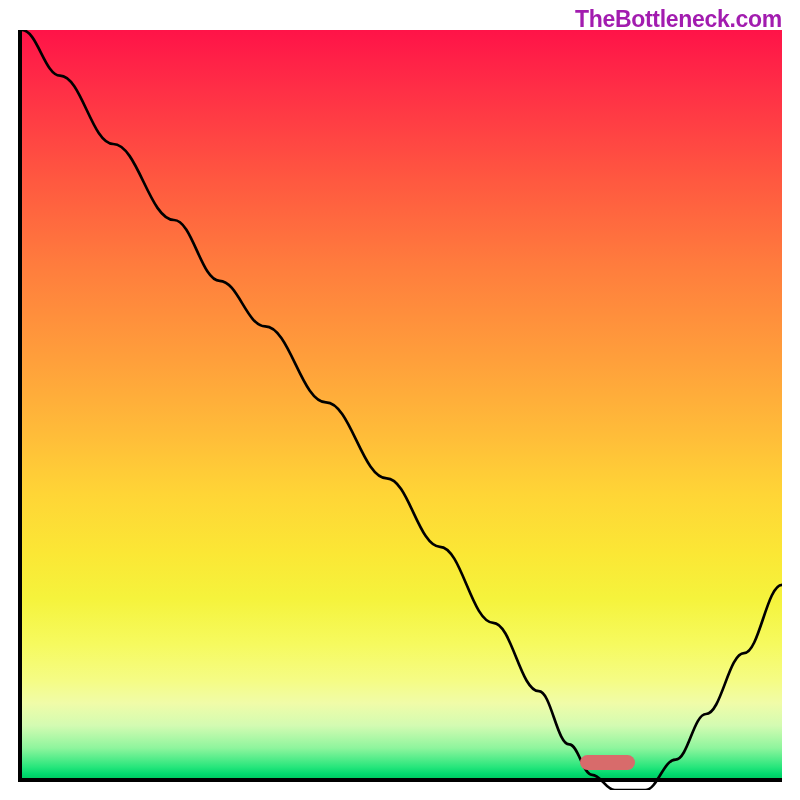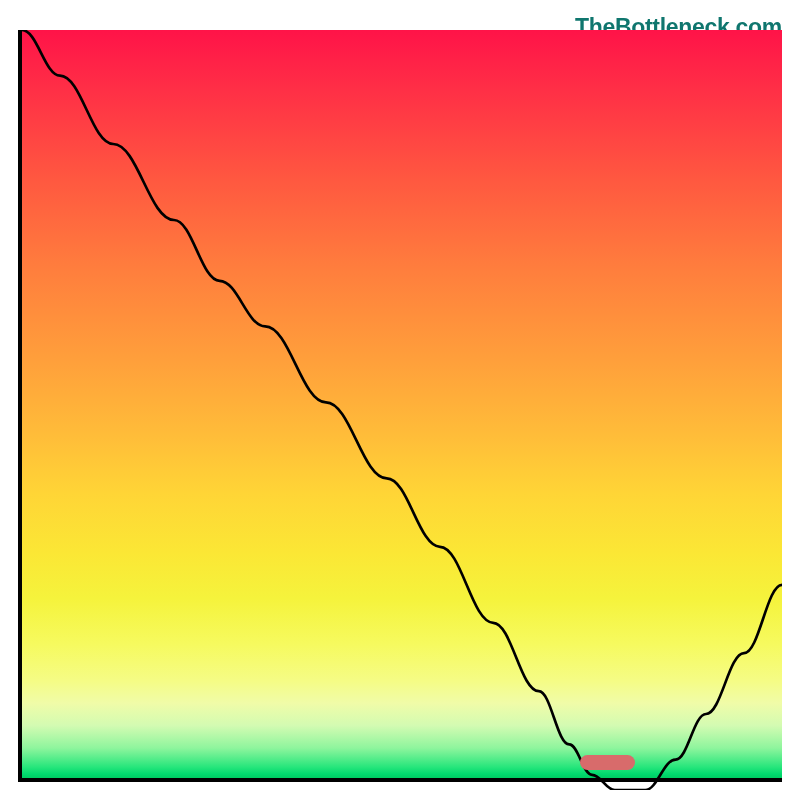--- a/index.html
+++ b/index.html
@@ -6,25 +6,25 @@
   body {
     width: 800px;
     height: 800px;
     background: #ffffff;
     font-family: Arial, Helvetica, sans-serif;
     position: relative;
     overflow: hidden;
   }
   .watermark {
     position: absolute;
-    top: 14px;
+    top: 6px;
     right: 18px;
     font-size: 23px;
     font-weight: 600;
-    color: #0f766e;
+    color: #a21caf;
     letter-spacing: -0.3px;
   }
   .plot-area {
     position: absolute;
     left: 18px;
     top: 30px;
     width: 764px;
     height: 752px;
     border-left: 4px solid #000;
     border-bottom: 4px solid #000;

